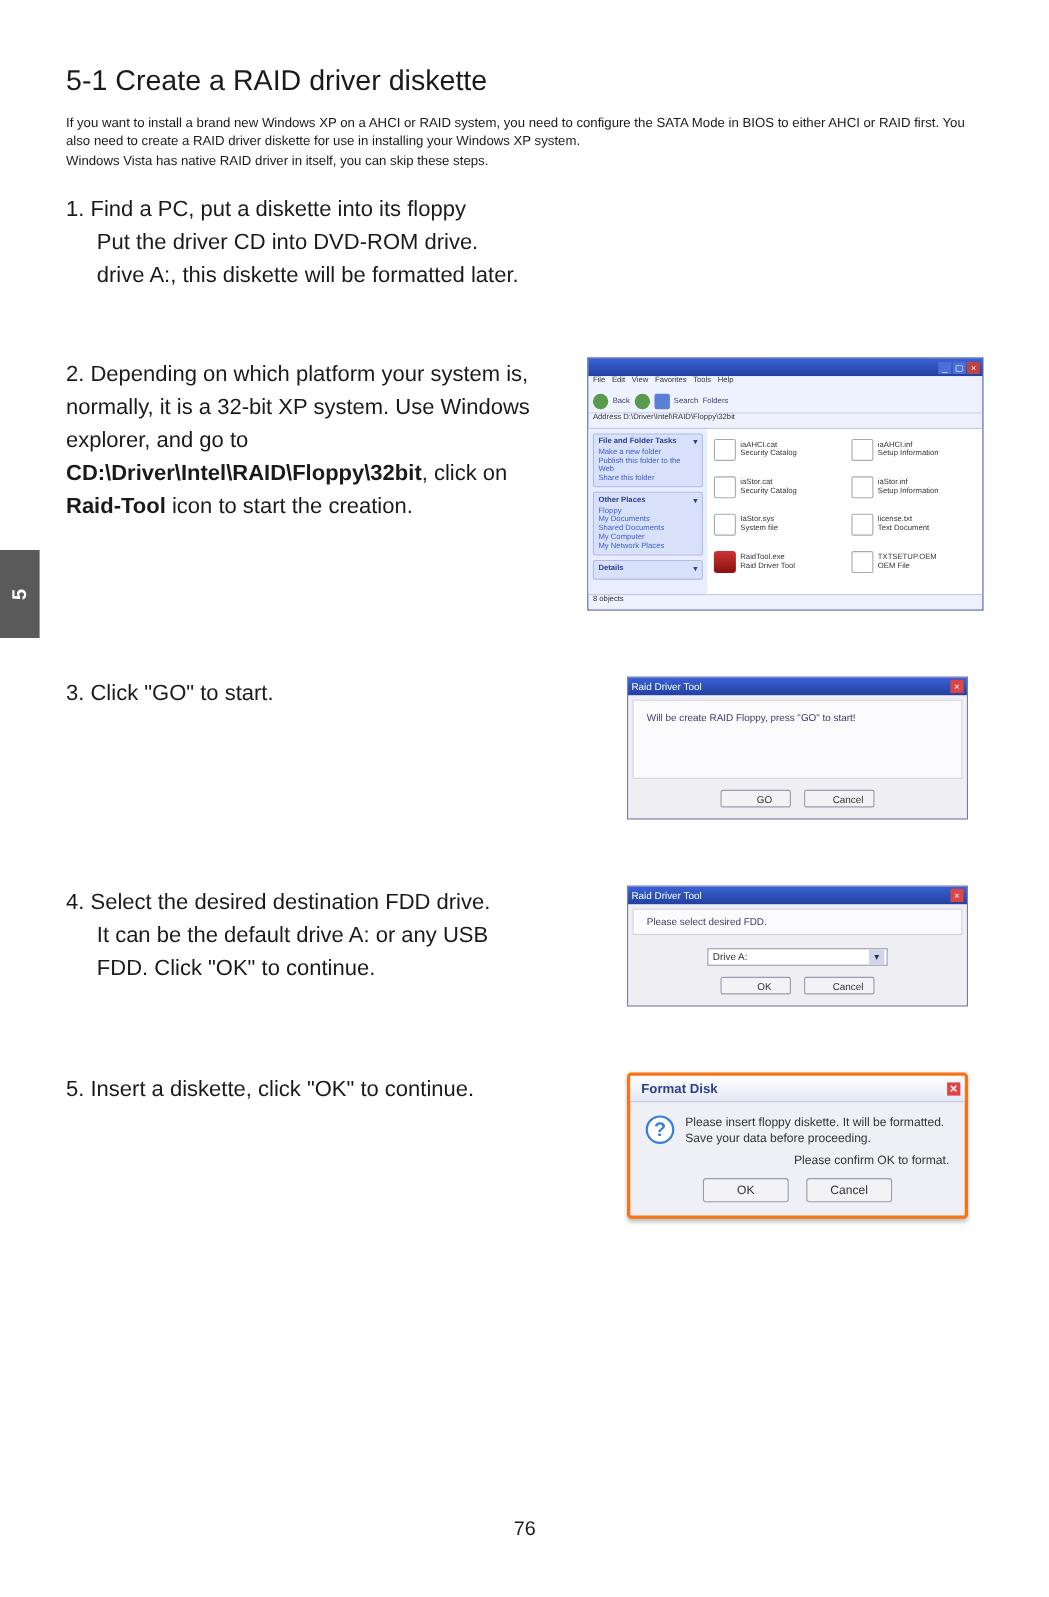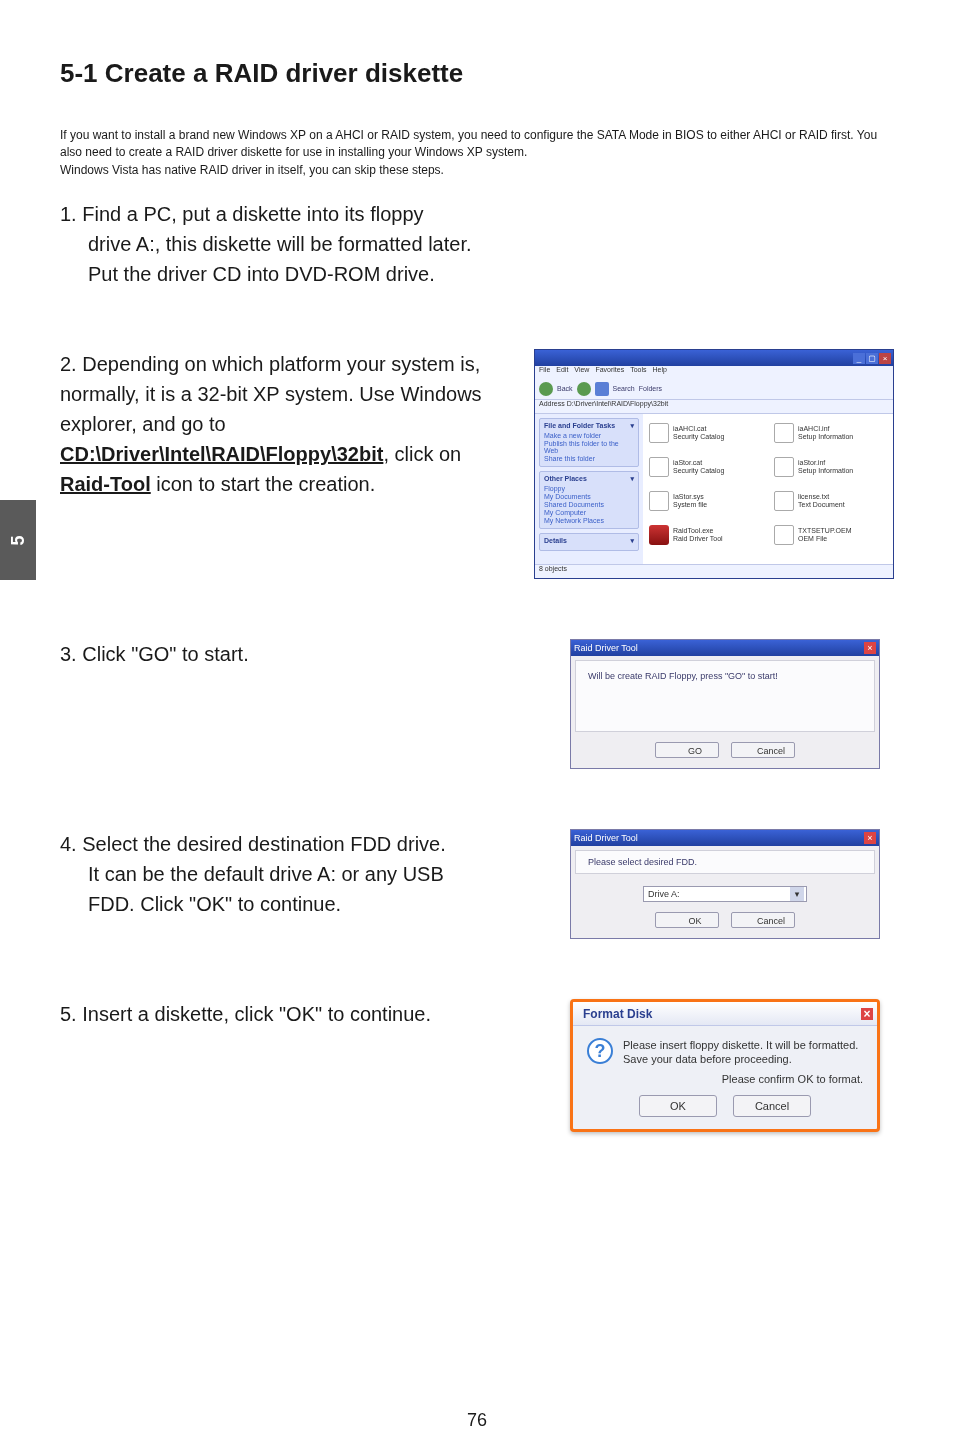--- a/index.html
+++ b/index.html
@@ -27,22 +27,22 @@
   }
   .page-tab span {
     transform: rotate(-90deg);
     display: block;
   }
   .content {
     padding: 58px 60px 0 60px;
   }
   h2 {
     font-size: 26px;
-    font-weight: bold;
-    margin-bottom: 38px;
+    font-weight: normal;
+    margin-bottom: 14px;
   }
   .intro {
     font-size: 12px;
     line-height: 1.45;
     margin-bottom: 20px;
   }
   .step-row {
     display: flex;
     align-items: flex-start;
     margin-bottom: 60px;
@@ -268,48 +268,48 @@
     width: 78px; height: 22px;
     background: #f3f3f6;
     border: 1px solid #9a9ab0;
     border-radius: 3px;
     font-size: 11px; color: #333;
     text-align: center; line-height: 20px;
   }
 
   .page-number {
     position: absolute;
-    bottom: 21px;
+    bottom: 52px;
     width: 100%;
     text-align: center;
     font-size: 18px;
   }
-  b { font-weight: bold; text-decoration: underline; }
+  b { font-weight: bold; }
 </style>
 </head>
 <body>
 
 <div class="page-tab">
   <span>5</span>
 </div>
 
 <div class="content">
   <h2>5-1 Create a RAID driver diskette</h2>
 
   <div class="intro">
     <span>If you want to install a brand new Windows XP on a AHCI or RAID system, you need to configure the SATA Mode in BIOS to either AHCI or RAID first. You also need to create a RAID driver diskette for use in installing your Windows XP system.</span><br>
     <span>Windows Vista has native RAID driver in itself, you can skip these steps.</span>
   </div>
 
   <div class="step-row">
     <div class="step-text">
       <span>1.</span>
       <span>Find a PC, put a diskette into its floppy</span>
+      <span class="indent">Put the driver CD into DVD-ROM drive.</span>
       <span class="indent">drive A:, this diskette will be formatted later.</span>
-      <span class="indent">Put the driver CD into DVD-ROM drive.</span>
     </div>
   </div>
 
   <div class="step-row">
     <div class="step-text">
       <span>2.</span>
       <span>Depending on which platform your system is, normally, it is a 32-bit XP system. Use Windows explorer, and go to </span><b>CD:\Driver\Intel\RAID\Floppy\32bit</b><span>, click on </span><b>Raid-Tool</b><span> icon to start the creation.</span>
     </div>
     <div class="step-img">
       <div class="explorer">

